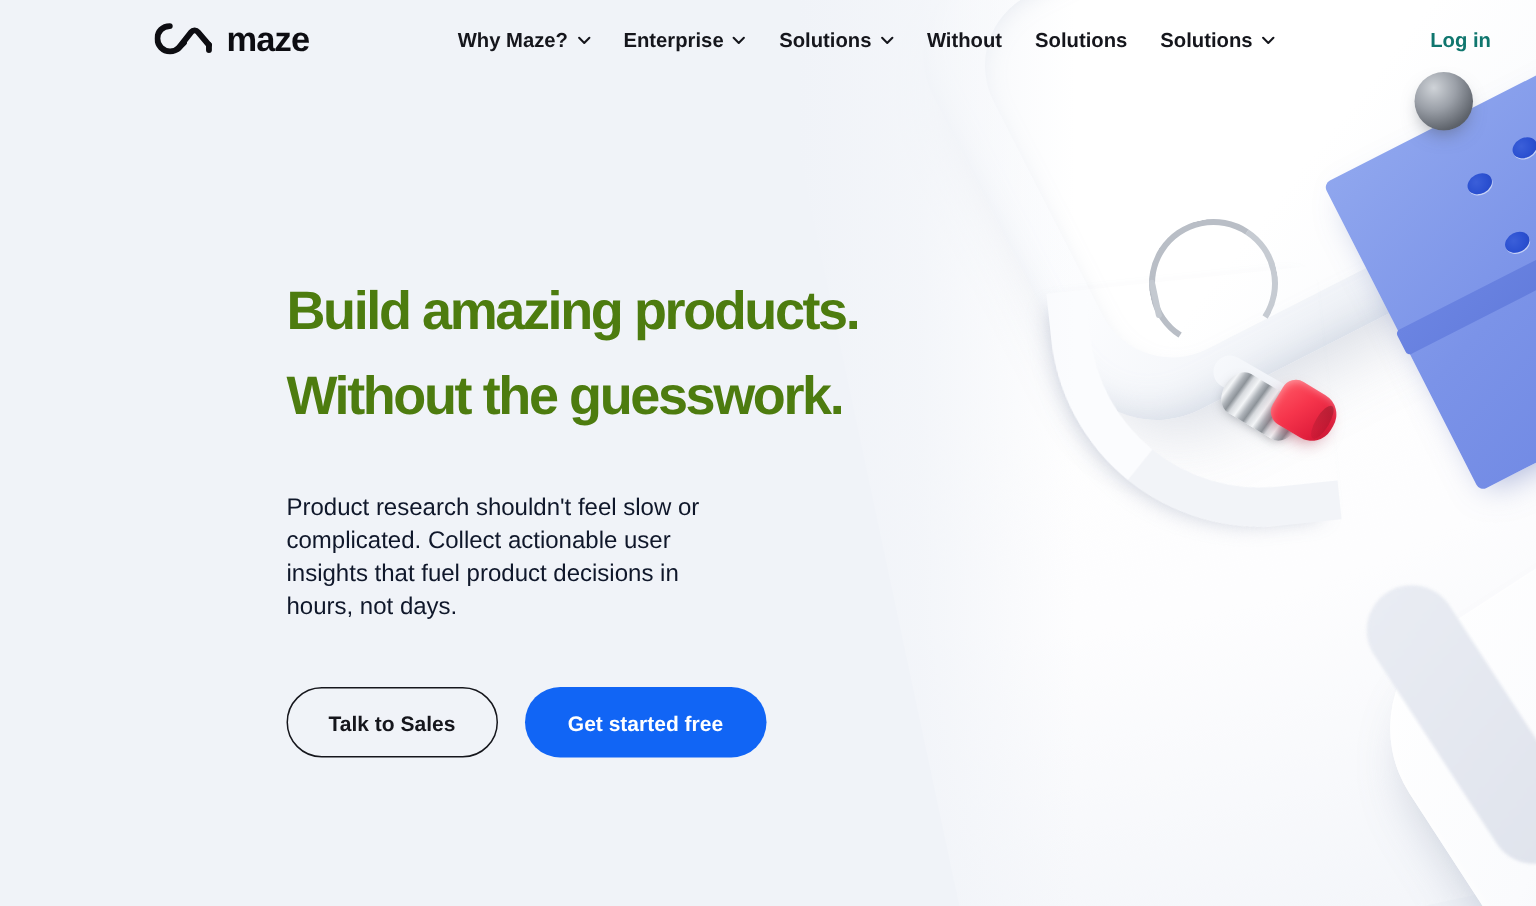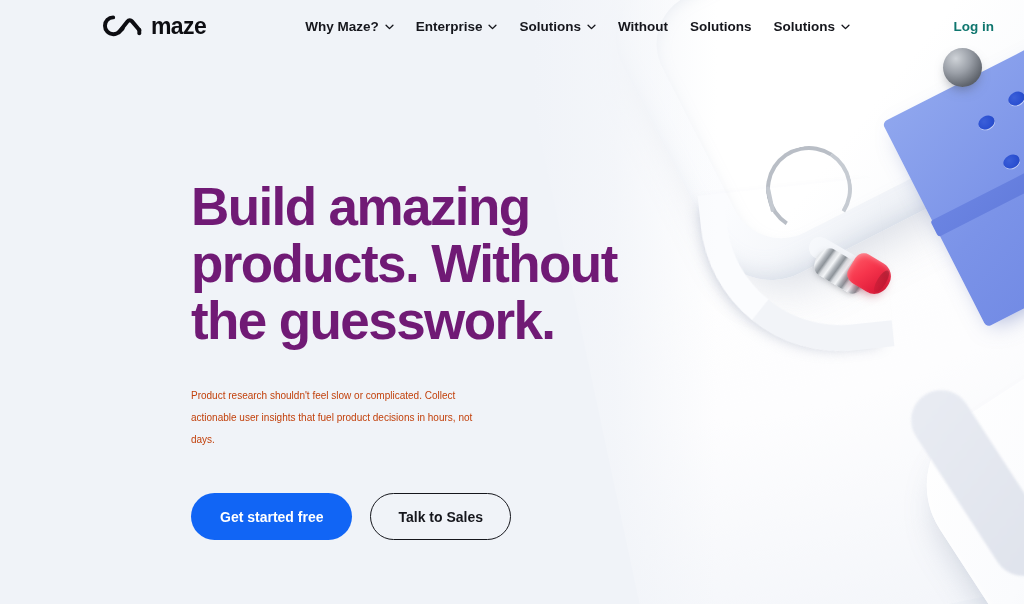--- a/index.html
+++ b/index.html
@@ -224,32 +224,32 @@
     font-size:13.5px; font-weight:700; color:#0f766e;
     cursor:pointer;
   }
 
   
   .hero{
     position:absolute; left:191px; top:178px;
     width:520px; z-index:4;
   }
   .hero h1{
-    font-size:53px;
+    font-size:36px;
     line-height:57px;
     font-weight:700;
     letter-spacing:-1.6px;
-    color:#701a75;
+    color:#4d7c0f;
     max-width:450px;
   }
   .hero p{
     margin-top:36px;
-    font-size:10px;
+    font-size:16px;
     line-height:22px;
-    color:#c2410c;
+    color:#0f172a;
     max-width:305px;
   }
   .cta{
     margin-top:42px;
     display:flex; align-items:center; gap:18px;
   }
   .btn{
     display:inline-flex; align-items:center; justify-content:center;
     height:47px;
     border-radius:26px;
@@ -357,18 +357,18 @@
 
     </nav>
 
     <a class="login">Log in</a>
   </header>
 
   <section class="hero">
     <h1>Build amazing products. Without the guesswork.</h1>
     <p>Product research shouldn't feel slow or complicated. Collect actionable user insights that fuel product decisions in hours, not days.</p>
     <div class="cta">
+      <button class="btn btn-secondary">Talk to Sales</button>
       <button class="btn btn-primary">Get started free</button>
-      <button class="btn btn-secondary">Talk to Sales</button>
     </div>
   </section>
 
 </div>
 
 </body></html>

